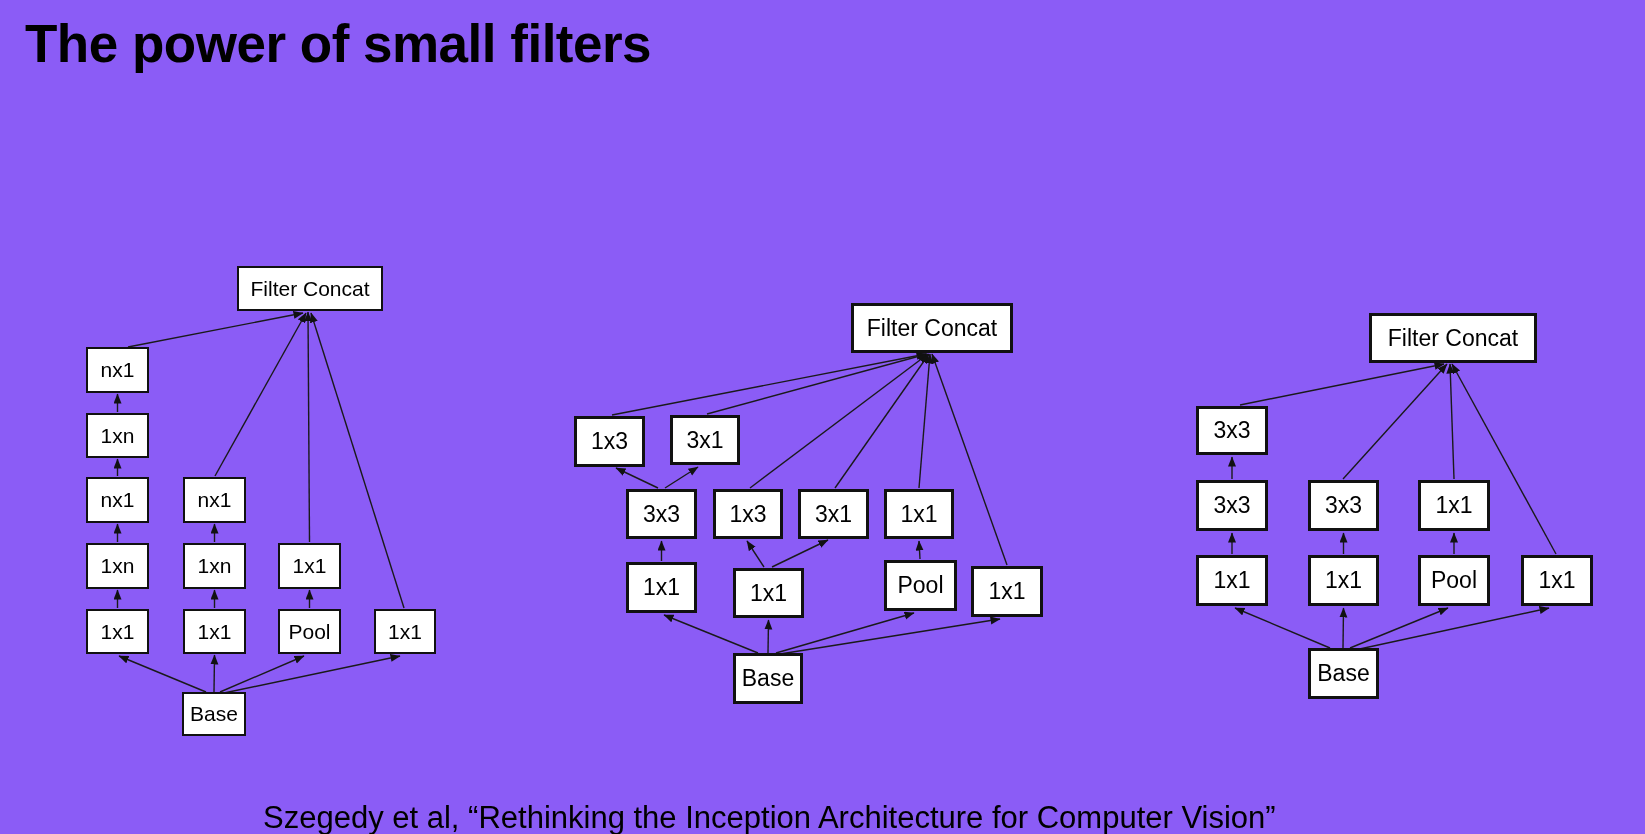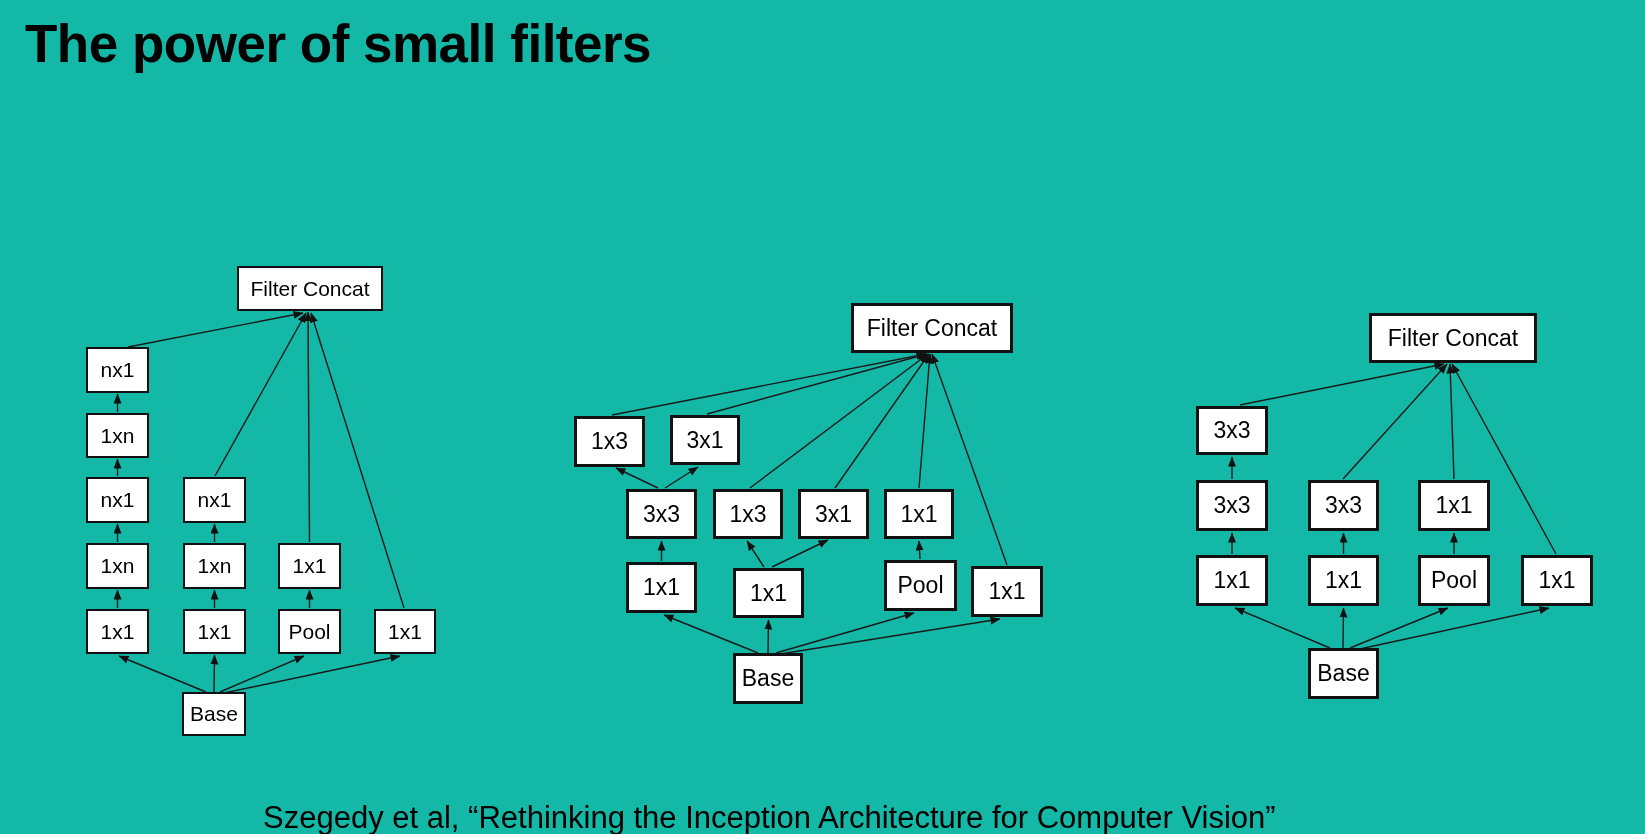--- a/index.html
+++ b/index.html
@@ -1,16 +1,16 @@
 <!DOCTYPE html>
 <html><head>
 <meta charset="utf-8">
 <style>
   html,body{margin:0;padding:0;background:#fff;}
-  #slide{position:relative;width:1645px;height:834px;background:#14b8a6;overflow:hidden;
+  #slide{position:relative;width:1645px;height:834px;background:#8b5cf6;overflow:hidden;
          font-family:"Liberation Sans", sans-serif;color:#000;}
   .title{position:absolute;left:25px;top:13px;font-size:53px;font-weight:700;letter-spacing:-0.5px;white-space:nowrap;}
   .subtitle{position:absolute;left:33px;top:145px;font-size:57px;font-weight:400;white-space:nowrap;}
   .citation{position:absolute;left:263px;top:784px;font-size:31px;white-space:nowrap;margin-top:16px;}
   .bx{position:absolute;box-sizing:border-box;background:#fff;border:3px solid #111;
       display:flex;align-items:center;justify-content:center;font-size:23px;white-space:nowrap;}
   .d1 .bx, .bx.d1{border-width:2.5px;font-size:21px;}
   svg.arrows{position:absolute;left:0;top:0;pointer-events:none;}
   .bx{z-index:2;} svg.arrows{z-index:1;}
 </style>

